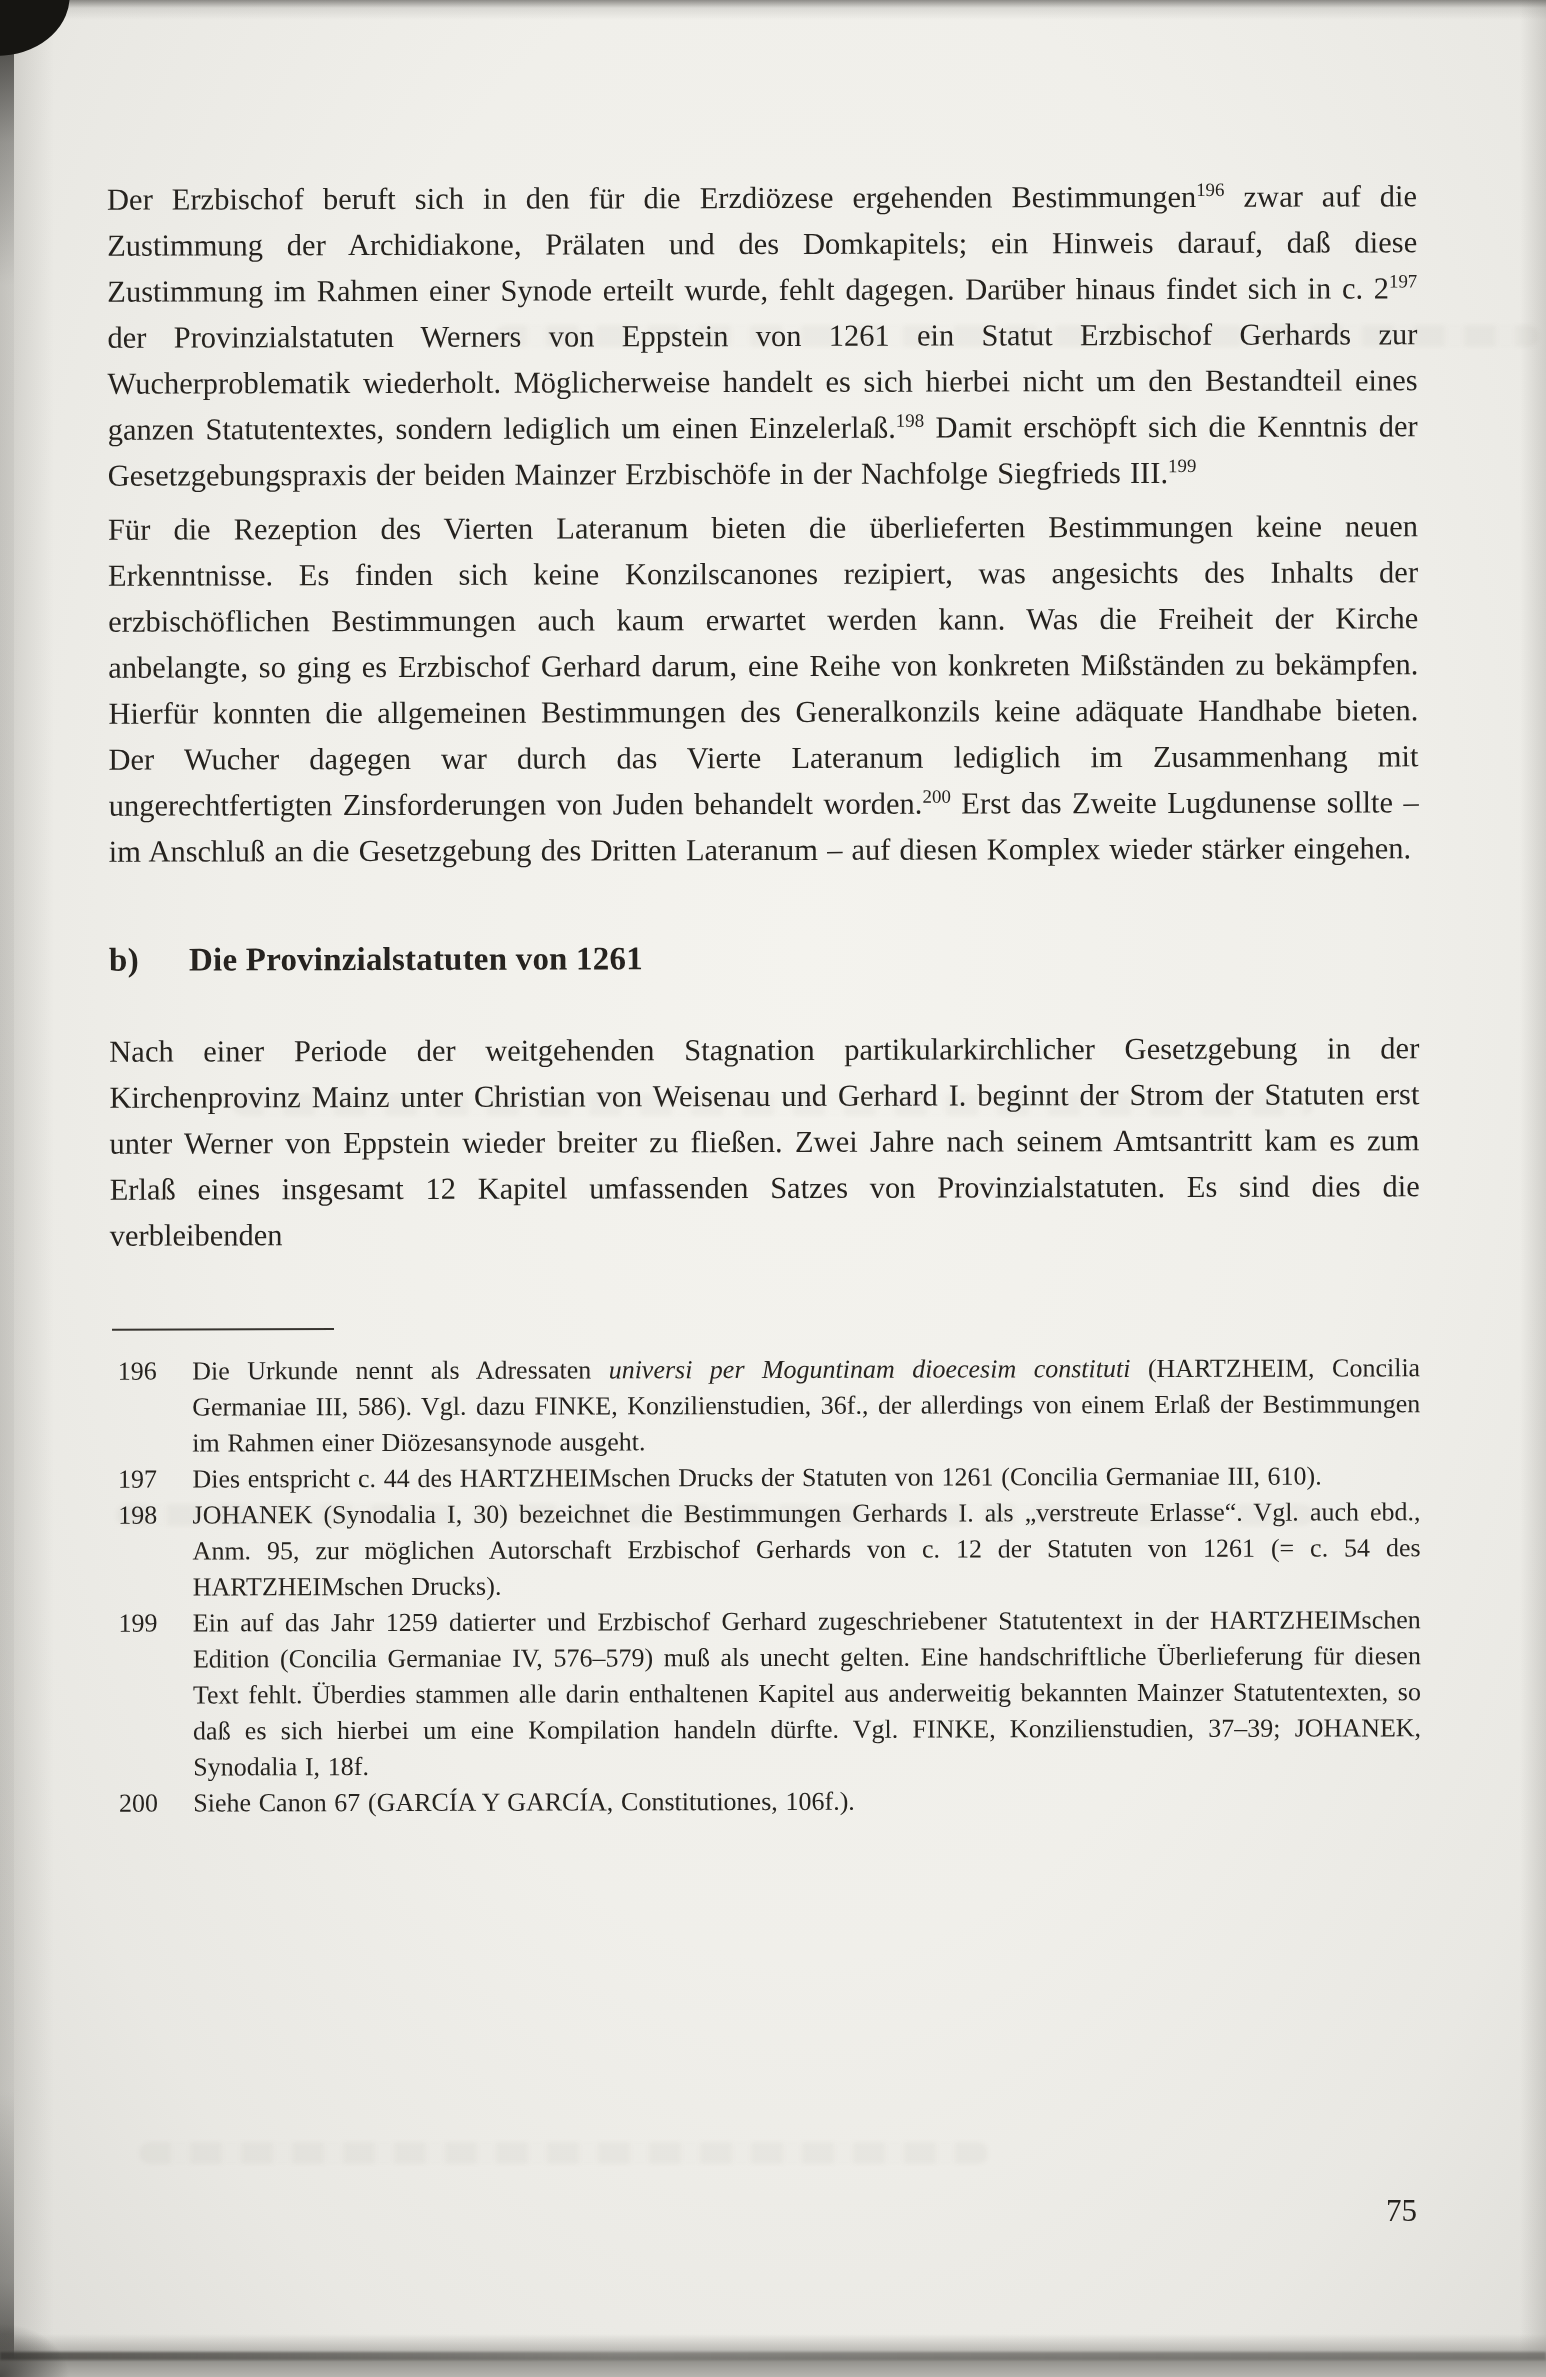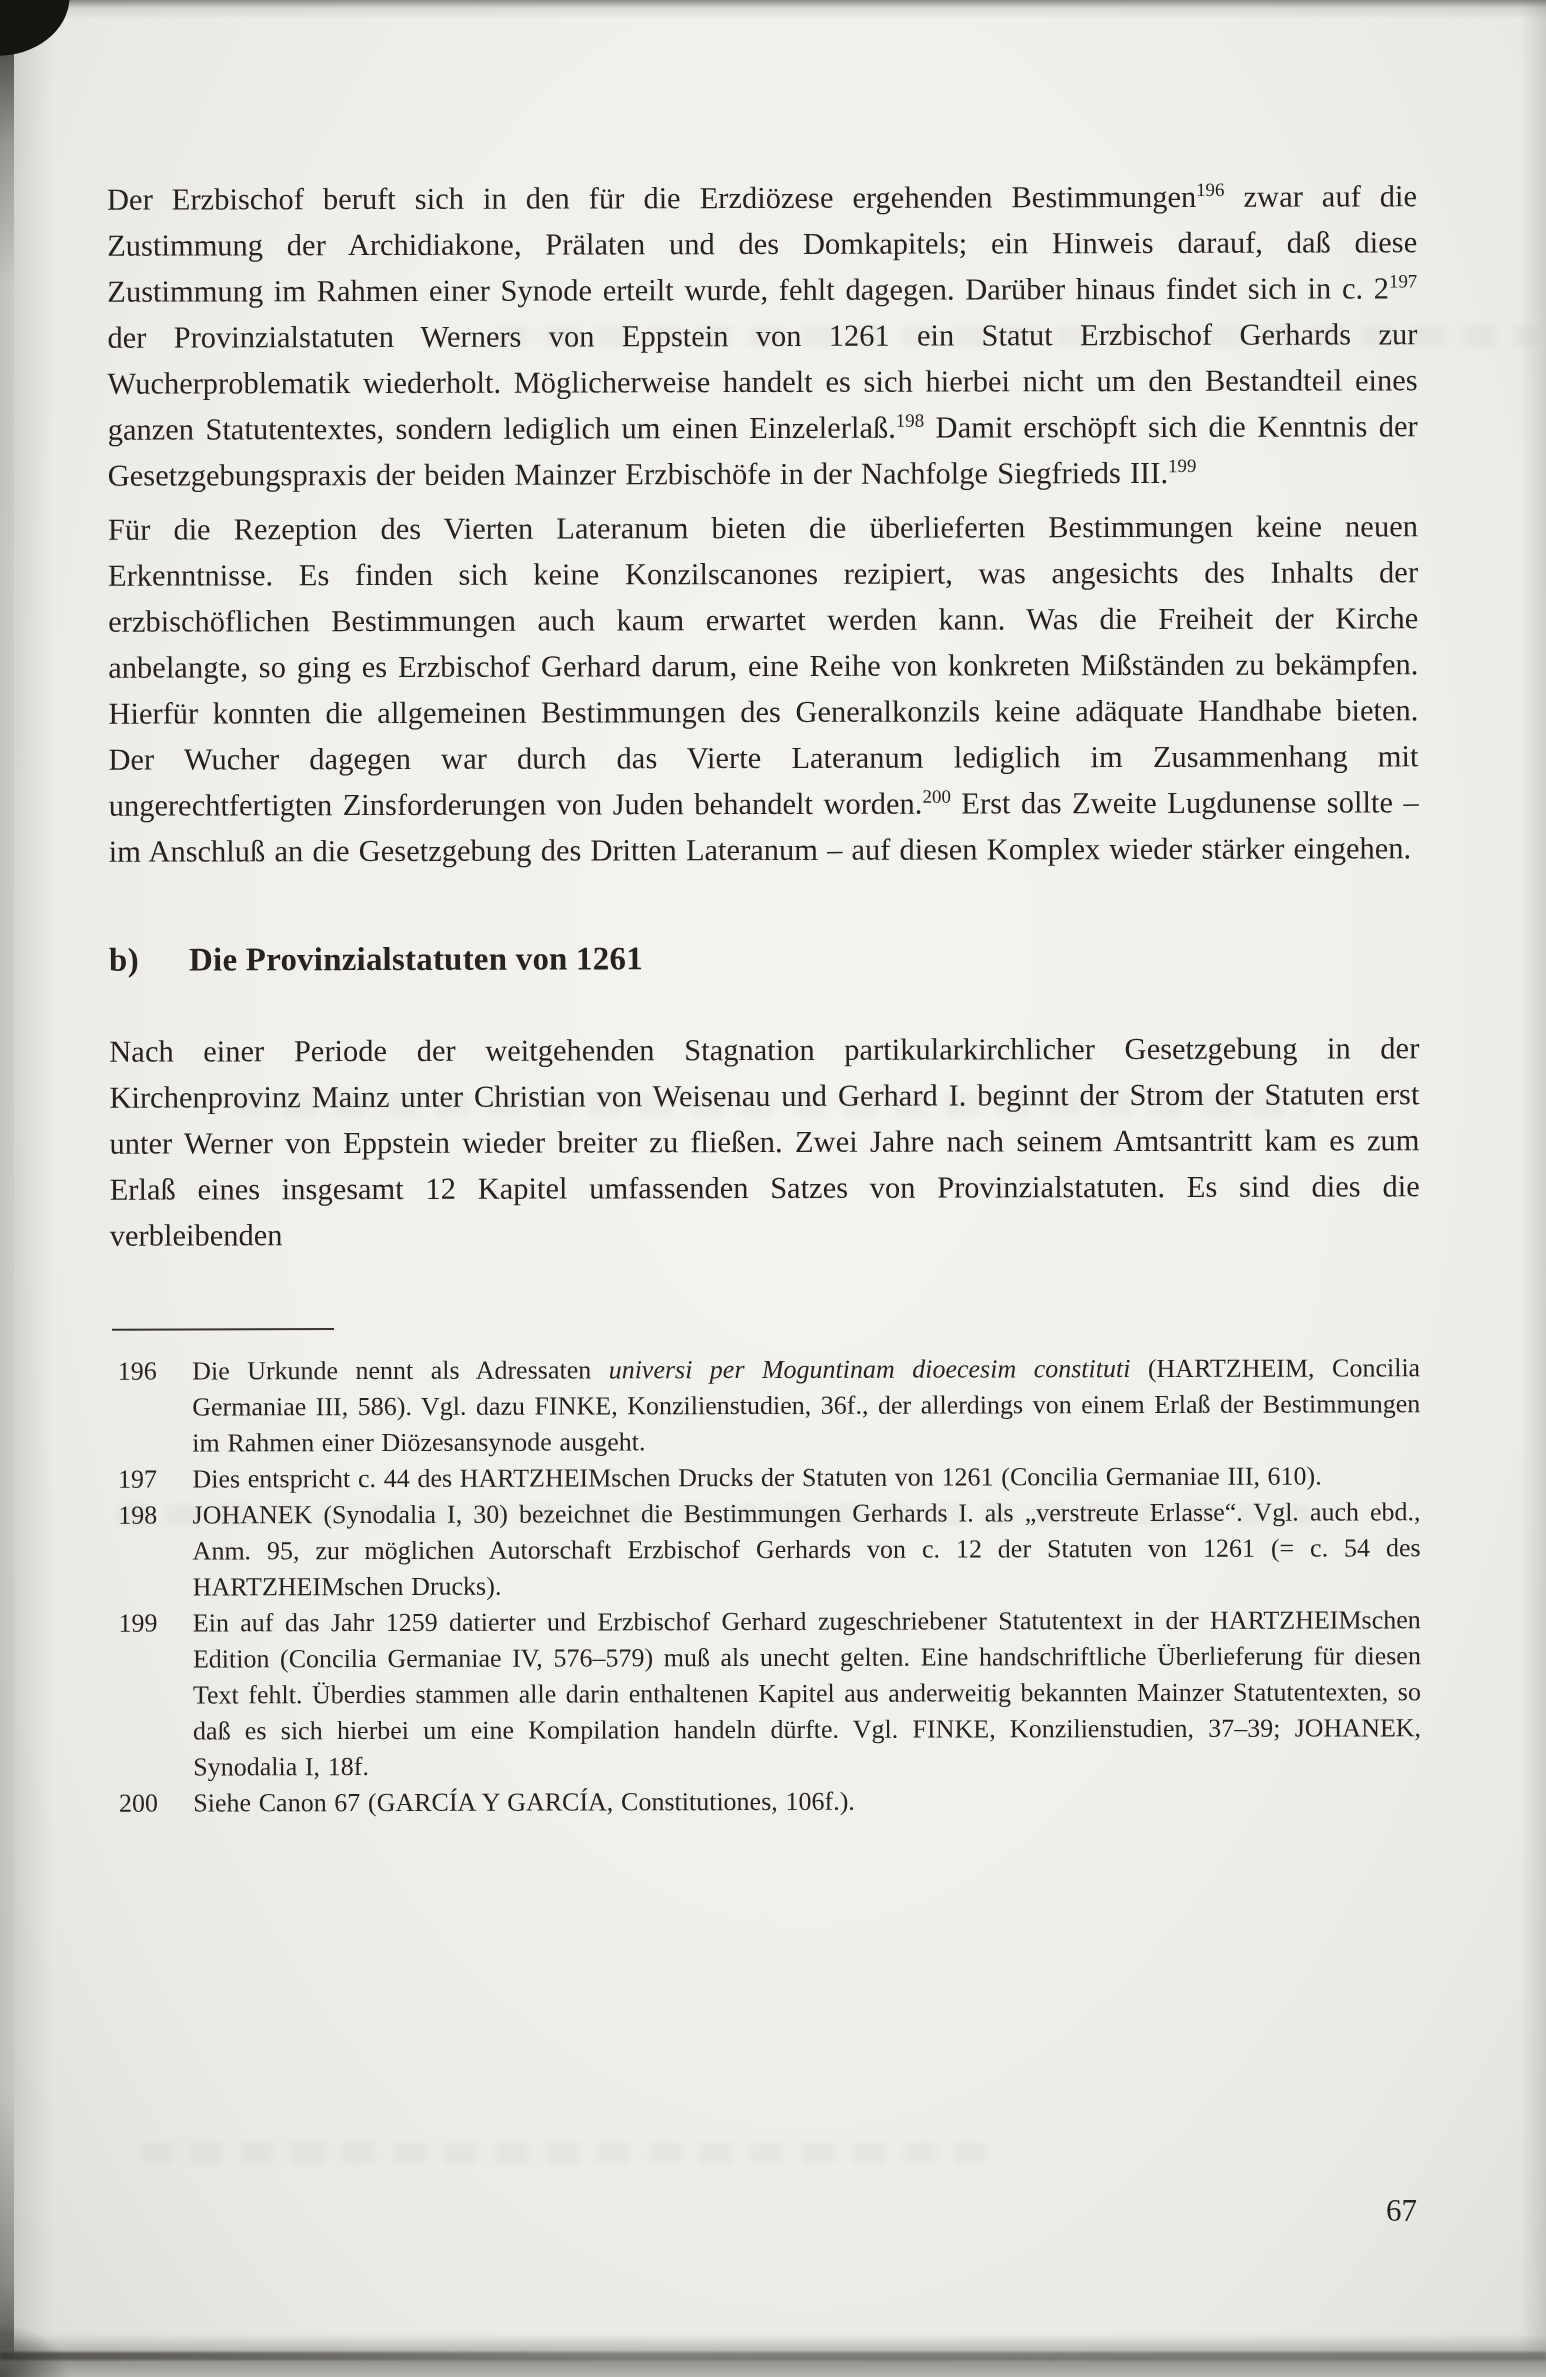--- a/index.html
+++ b/index.html
@@ -208,16 +208,16 @@
   </div>
 
   <div class="fn">
     <span class="fn-num">200</span>
     <span class="fn-body">Siehe Canon 67 (GARCÍA Y GARCÍA, Constitutiones, 106f.).</span>
   </div>
 </div>
 
   </div>
 
-  <div class="page-number">67</div>
+  <div class="page-number">75</div>
 
 </div>
 
 
 </body></html>

